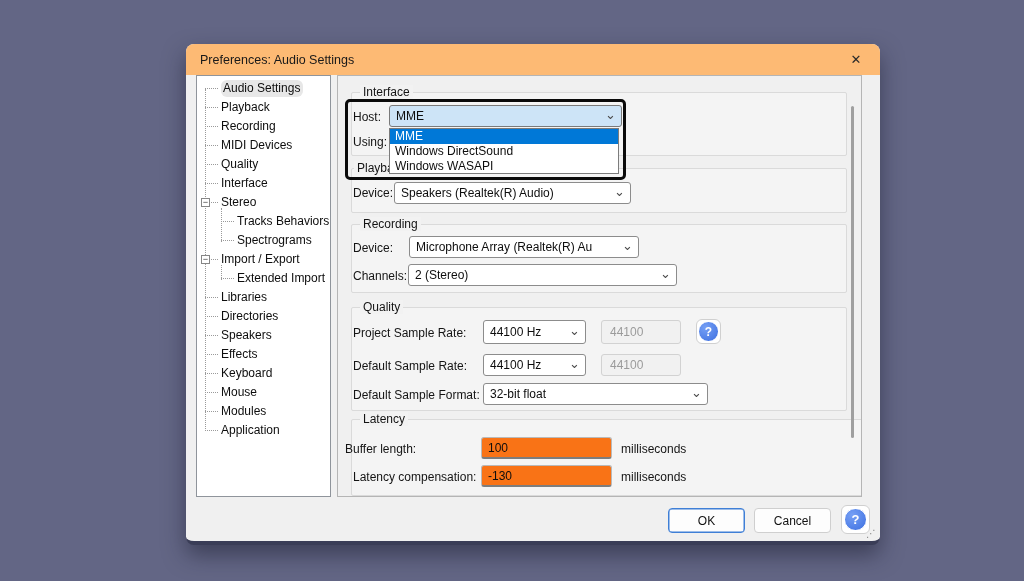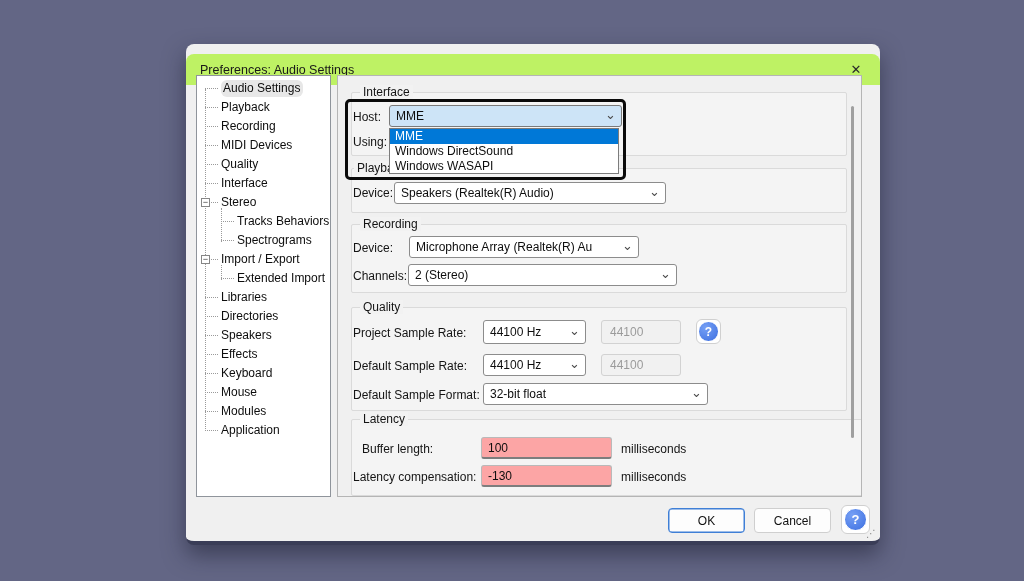--- a/index.html
+++ b/index.html
@@ -11,22 +11,22 @@
     -webkit-font-smoothing:antialiased;
   }
   .dialog {
     position:absolute; left:186px; top:44px; width:694px; height:501px;
     background:#f0f0f0; border-radius:8px;
     border-bottom:4px solid #3a3d57;
     box-shadow:0 10px 22px rgba(24,26,44,.5);
   }
   .titlebar {
     position:absolute; left:0; top:0; width:100%; height:31px;
-    background:#bef264; border-radius:8px 8px 0 0;
-    display:flex; align-items:center; padding:5px 14px;margin-top:10px;
+    background:#fdba74; border-radius:8px 8px 0 0;
+    display:flex; align-items:center; padding:5px 14px;
   }
   .title { font-size:12.5px; color:#191919; }
   .close-btn {
     position:absolute; right:10px; top:4px; width:28px; height:23px;
     display:flex; align-items:center; justify-content:center;
     font-size:13px; color:#2a2a2a; border-radius:4px;
   }
   
   .tree {
     position:absolute; left:10px; top:31px; width:135px; height:422px;
@@ -81,21 +81,21 @@
     font-size:13px; color:#4a4a4a; line-height:1;
   }
   .combo.focused { background:#cde4f7; border-color:#7a7a7a; }
   .dfield {
     position:absolute; height:22px; background:#f1f1f1;
     border:1px solid #d2d2d2; border-radius:3px;
     display:flex; align-items:center; padding:0 8px;
     font-size:12px; color:#9b9b9b;
   }
   .tinput {
-    position:absolute; height:22px; background:#fca5a5;
+    position:absolute; height:22px; background:#f97316;
     border:1px solid #b9b9b9; border-bottom:2px solid #7d7d7d; border-radius:3px;
     font-size:12px; color:#0d0d0d; padding:0 6px;
     font-family:"Liberation Sans","DejaVu Sans",sans-serif; outline:none;
   }
   
   .dropdown-list {
     position:absolute; left:51px; top:52px; width:230px; height:46px;
     background:#fff; border:1px solid #7c7c7c; z-index:5; overflow:hidden;
   }
   .opt { height:15px; line-height:15px; padding-left:5px; font-size:12px; color:#0d0d0d; white-space:nowrap; }
@@ -178,21 +178,21 @@
     <div class="combo focused" style="left:51px; top:29px; width:233px;">
       <span>MME</span>
       <span class="chev">⌄</span>
     </div>
     <span class="flabel" style="left:15px; top:59px;">Using:</span>
 
     <div class="group g-playback">
       <span class="legend">Playback</span>
     </div>
     <span class="flabel" style="left:15px; top:110px;">Device:</span>
-    <div class="combo" style="left:56px; top:106px; width:272px;">
+    <div class="combo" style="left:56px; top:106px; width:237px;">
       <span>Speakers (Realtek(R) Audio)</span>
       <span class="chev">⌄</span>
     </div>
 
     <div class="dropdown-list" id="host-options">
         <div class="opt selected">MME</div>
         <div class="opt">Windows DirectSound</div>
         <div class="opt">Windows WASAPI</div>
       </div>
     <div class="annotation"></div>
@@ -237,21 +237,21 @@
 
     <span class="flabel" style="left:15px; top:312px;">Default Sample Format:</span>
     <div class="combo" style="left:145px; top:307px; width:225px;">
       <span>32-bit float</span>
       <span class="chev">⌄</span>
     </div>
 
     <div class="group g-latency">
       <span class="legend">Latency</span>
     </div>
-    <span class="flabel" style="left:24px; top:366px;">Buffer length:</span>
+    <span class="flabel" style="left:7px; top:366px;">Buffer length:</span>
     <input class="tinput" style="left: 143px; top: 361px; width: 131px;" value="100">
     <span class="flabel" style="left:283px; top:366px;">milliseconds</span>
 
     <span class="flabel" style="left:15px; top:394px;">Latency compensation:</span>
     <input class="tinput" style="left: 143px; top: 389px; width: 131px;" value="-130">
     <span class="flabel" style="left:283px; top:394px;">milliseconds</span>
 
     <div class="scroll-thumb"></div>
   </div>
 

